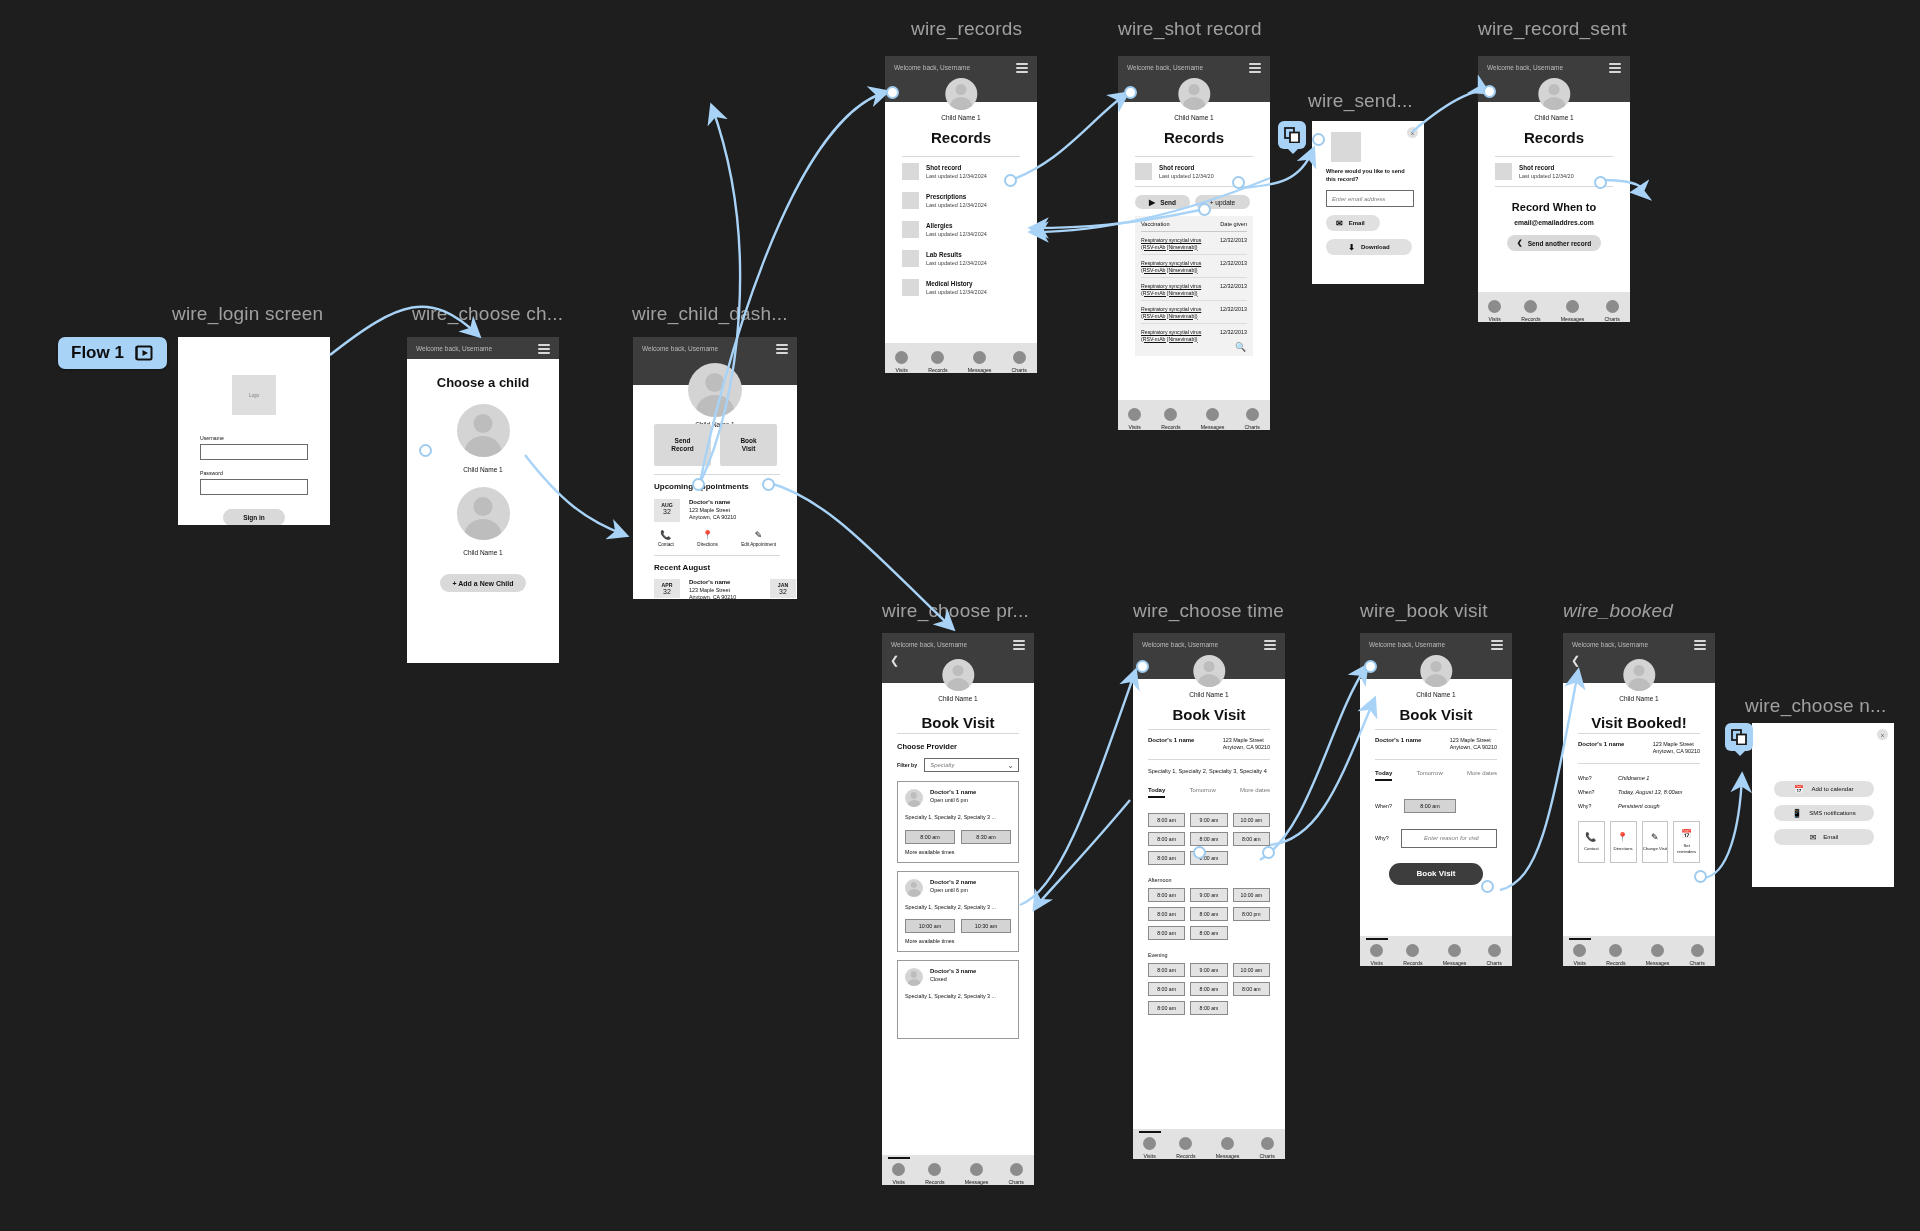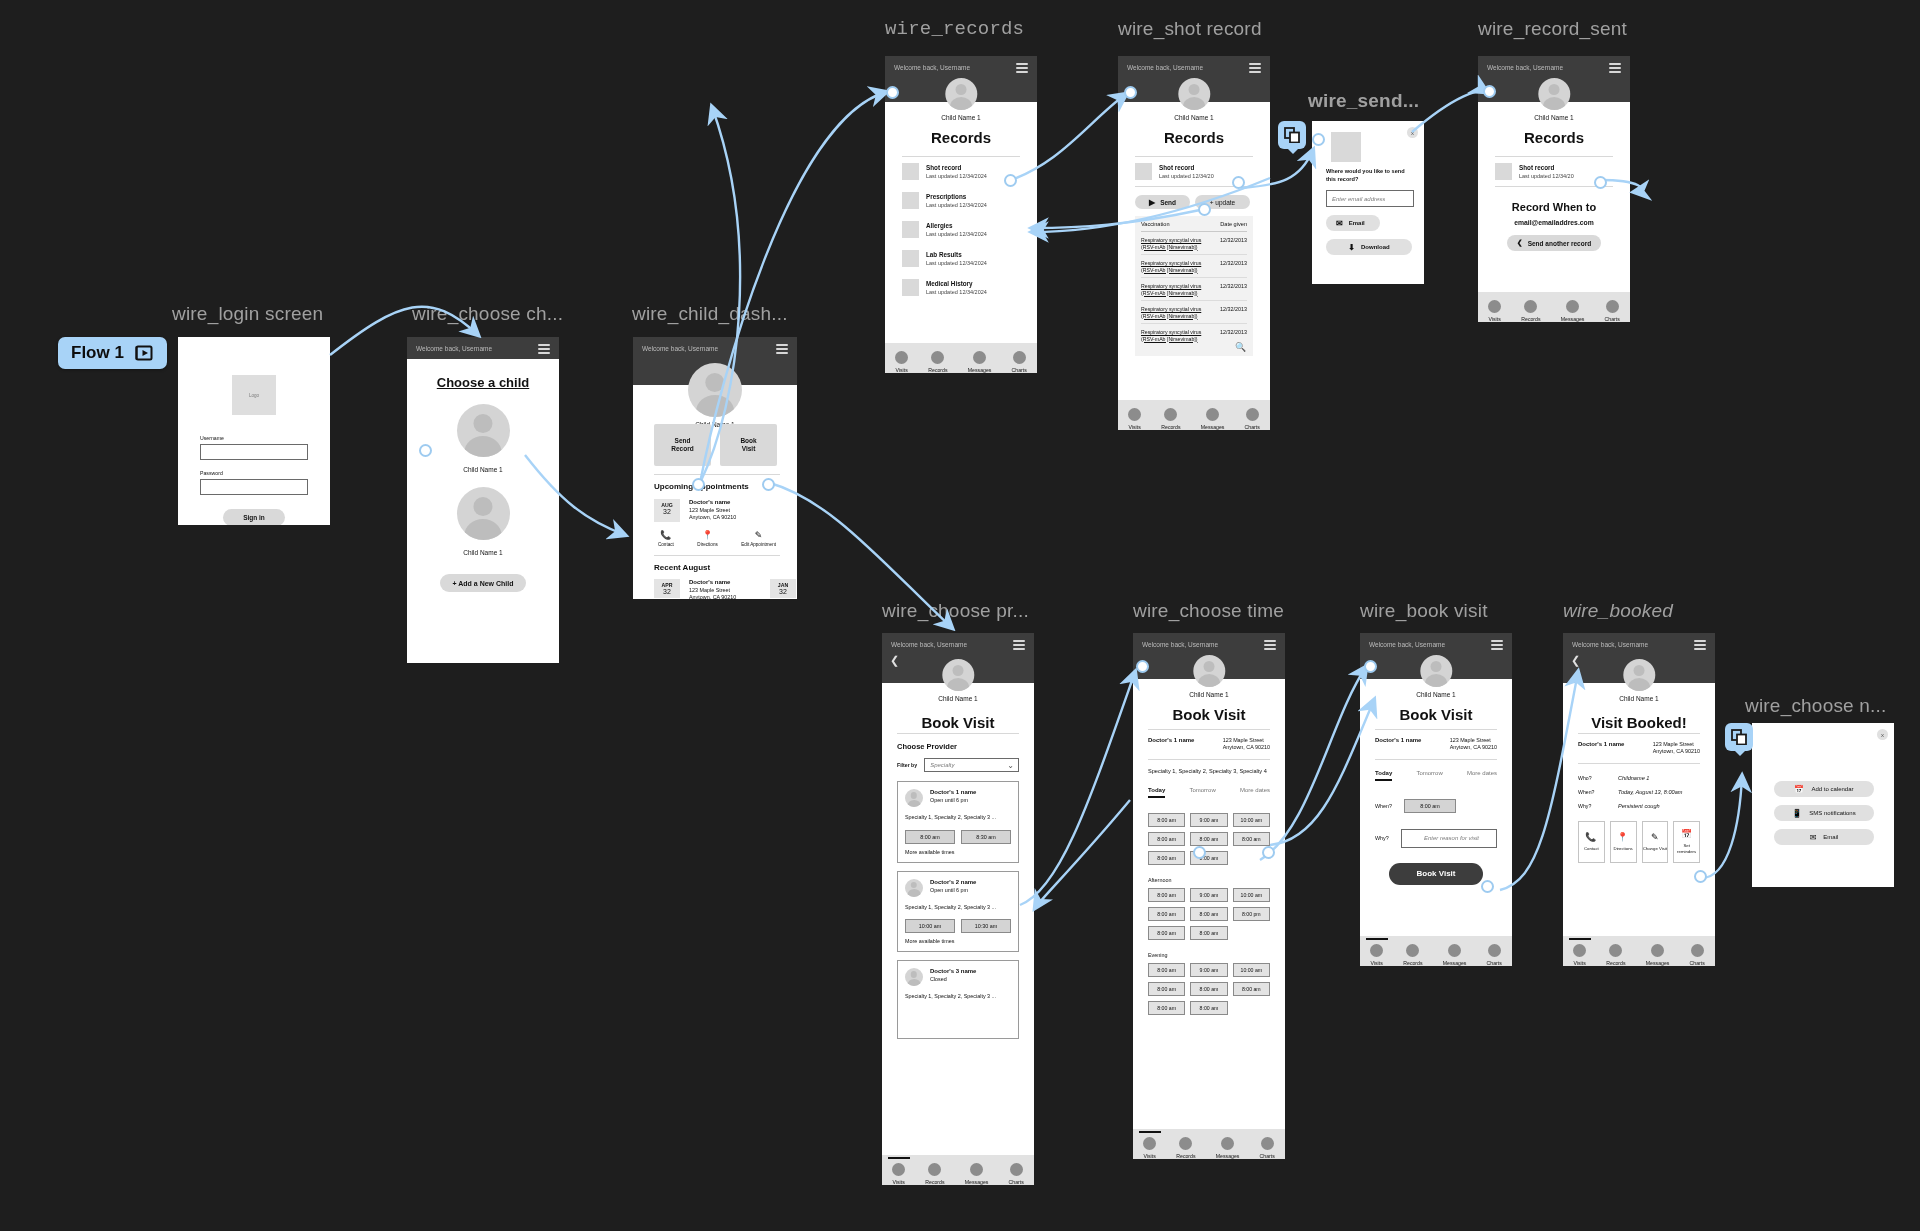--- a/index.html
+++ b/index.html
@@ -249,21 +249,21 @@
   <div class="frame-title" style="left:412px; top:303px;">wire_choose ch...</div>
   <div class="frame" style="left:407px; top:337px; width:152px; height:326px;">
     <div class="appbar" style="height:22px;">
       <span class="welcome">Welcome back, Username</span>
       <span class="hamburger">
           <span></span>
           <span></span>
           <span></span>
         </span>
     </div>
-    <div class="screen-title" style="margin-top:16px; font-size:13px;text-decoration:underline;">Choose a child</div>
+    <div class="screen-title" style="margin-top:16px; font-size:13px;">Choose a child</div>
     <div style="display:flex; flex-direction:column; align-items:center; gap:5px; margin-top:14px;">
       <div class="avatar" style="width:53px; height:53px;"></div>
       <div class="child-name">Child Name 1</div>
     </div>
     <div style="display:flex; flex-direction:column; align-items:center; gap:5px; margin-top:14px;">
       <div class="avatar" style="width:53px; height:53px;"></div>
       <div class="child-name">Child Name 1</div>
     </div>
     <div class="btn-gray" style="width:86px; height:18px; margin:18px auto 0; font-size:7px;">+ Add a New Child</div>
   </div>
@@ -341,21 +341,21 @@
           <div class="m">JAN</div>
           <div class="d">32</div>
         </div>
       </div>
 
     </div>
   </div>
   <div class="hot" style="left:692px; top:478px;"></div>
   <div class="hot" style="left:762px; top:478px;"></div>
 
-  <div class="frame-title" style="left:885px; top:18px;font-family:Liberation Mono, monospace;">wire_records</div>
+  <div class="frame-title" style="left:911px; top:18px;">wire_records</div>
   <div class="frame" style="left:885px; top:56px; width:152px; height:317px;">
     <div class="appbar" style="height:46px;">
       <span class="welcome">Welcome back, Username</span>
       <span class="hamburger">
           <span></span>
           <span></span>
           <span></span>
         </span>
     </div>
     <div style="position:absolute; left:50%; top:22px; transform:translateX(-50%); display:flex; flex-direction:column; align-items:center;">
@@ -501,21 +501,21 @@
       <div class="tab">
           <div class="dot"></div>
           <div class="tlabel">Charts</div>
         </div>
     </div>
   </div>
   <div class="hot" style="left:1124px; top:86px;"></div>
   <div class="hot" style="left:1232px; top:176px;"></div>
   <div class="hot" style="left:1198px; top:203px;"></div>
 
-  <div class="frame-title" style="left:1308px; top:90px;font-weight:bold;">wire_send...</div>
+  <div class="frame-title" style="left:1308px; top:90px;">wire_send...</div>
   <div class="modal" style="left:1312px; top:121px; width:112px; height:163px;">
     <div class="modal-x">x</div>
     <div style="position:absolute; left:19px; top:11px; width:30px; height:30px; background:#d9d9d9;"></div>
     <div style="position:absolute; left:14px; right:10px; top:46px;">
       <div style="font-size:5.6px; font-weight:bold; color:#111; line-height:1.45;">Where would you like to send this record?</div>
       <div class="input-box" style="height:17px; margin-top:7px;">
         <span>Enter email address</span>
       </div>
       <div class="pill-btn" style="width:54px; margin-top:8px; font-weight:bold;">
         <span style="font-size:8px;">✉</span>

